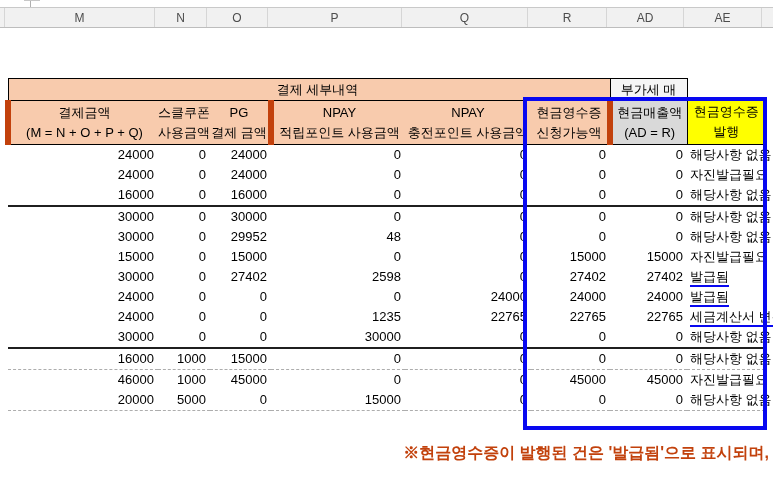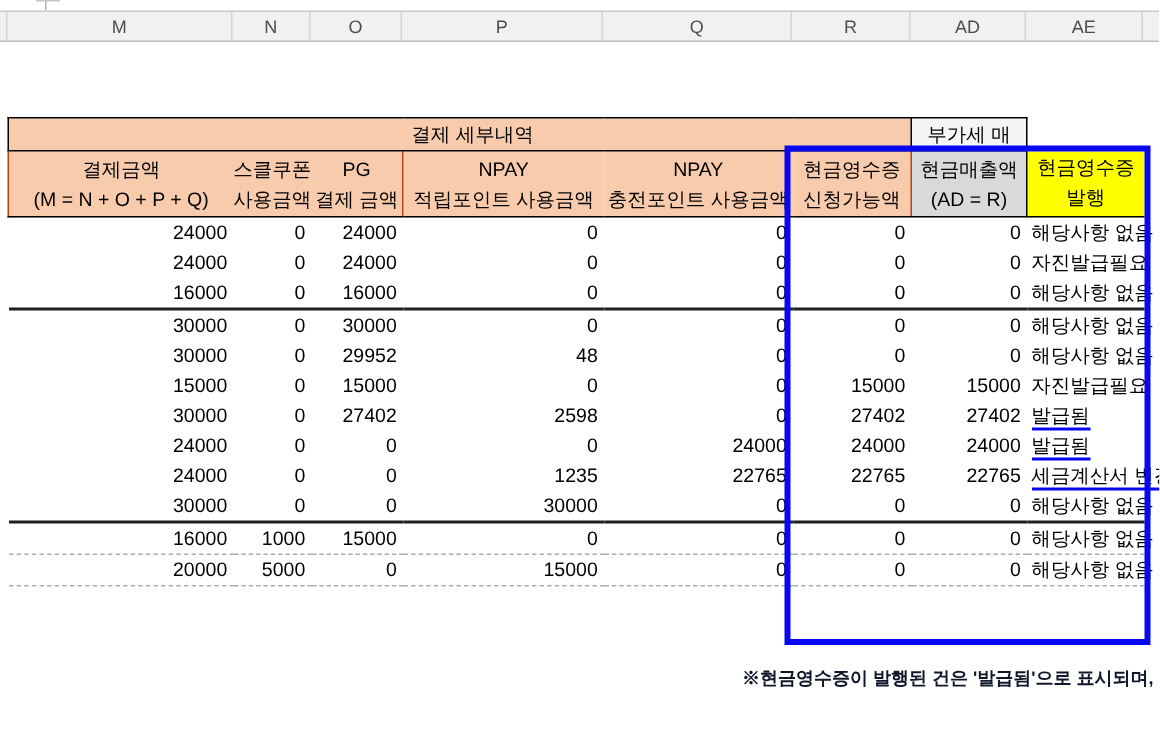--- a/index.html
+++ b/index.html
@@ -37,40 +37,40 @@
   .yellow { background:#FFFF00; }
 
   
   td.g-cell  { border:1px solid #000; text-align:center; height:21px; font-size:13px;padding-left:21px; }
   td.vat-cell{ border:1px solid #000; text-align:center; height:21px; font-size:13px;margin-top:23px; }
   td.empty-cell { border:none; background:#fff; }
 
   
   tr.h2 td { border-bottom:1px solid #000; text-align:center; height:43px; padding:0; vertical-align:middle; }
   tr.h2 td div { line-height:20px; }
-  tr.h2 td.bl { border-left:1px solid #c2410c;margin-left:24px; }
+  tr.h2 td.bl { border-left:6px solid #c2410c;margin-left:24px; }
   tr.h2 td.br { border-right:1px solid #000; }
 
   
   td.num    { text-align:right; }
   td.status { text-align:left; padding-left:3px; }
   tr.div-thick td  { border-bottom:2px solid #1f1f1f; }
   tr.div-dashed td { border-bottom:1px dashed #adadad; }
   span.ul { display:inline-block; line-height:16px; border-bottom:2px solid #0808F0; }
 
   
   .blue-box {
     position:absolute; left:523px; top:97px; width:244px; height:333px;
     border:4px solid #0808F0; box-sizing:border-box; pointer-events:none; background:transparent;
   }
 
   
   .note {
     position:absolute; right:4px; top:440px; text-align:center;
-    font-weight:bold; font-size:12px; line-height:25px; color:#0f172a;
+    font-weight:bold; font-size:16px; line-height:25px; color:#c2410c;
   }
 </style>
 </head>
 <body>
 
 <div class="screen">
 
   <div class="tick"></div>
   <div class="tick2"></div>
 
@@ -243,20 +243,30 @@
         <tr class="div-dashed">
           <td class="num">16000</td>
           <td class="num">1000</td>
           <td class="num">15000</td>
           <td class="num">0</td>
           <td class="num">0</td>
           <td class="num">0</td>
           <td class="num">0</td>
           <td class="status">해당사항 없음</td>
         </tr>
+        <tr>
+          <td class="num">46000</td>
+          <td class="num">1000</td>
+          <td class="num">45000</td>
+          <td class="num">0</td>
+          <td class="num">0</td>
+          <td class="num">45000</td>
+          <td class="num">45000</td>
+          <td class="status">자진발급필요</td>
+        </tr>
         <tr class="div-dashed">
           <td class="num">20000</td>
           <td class="num">5000</td>
           <td class="num">0</td>
           <td class="num">15000</td>
           <td class="num">0</td>
           <td class="num">0</td>
           <td class="num">0</td>
           <td class="status">해당사항 없음</td>
         </tr>

